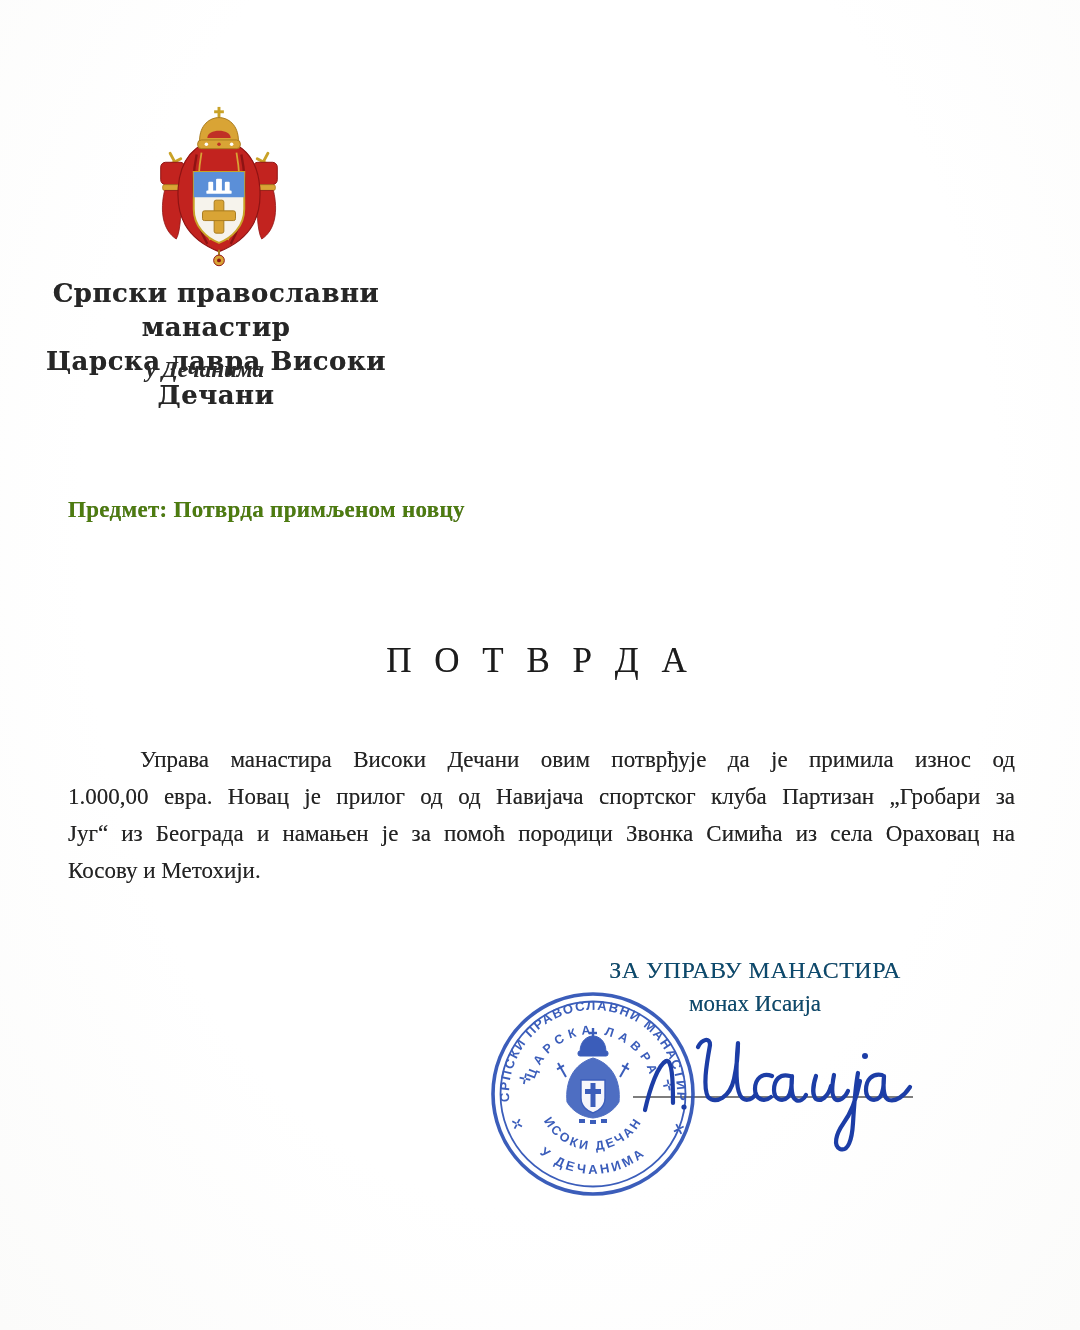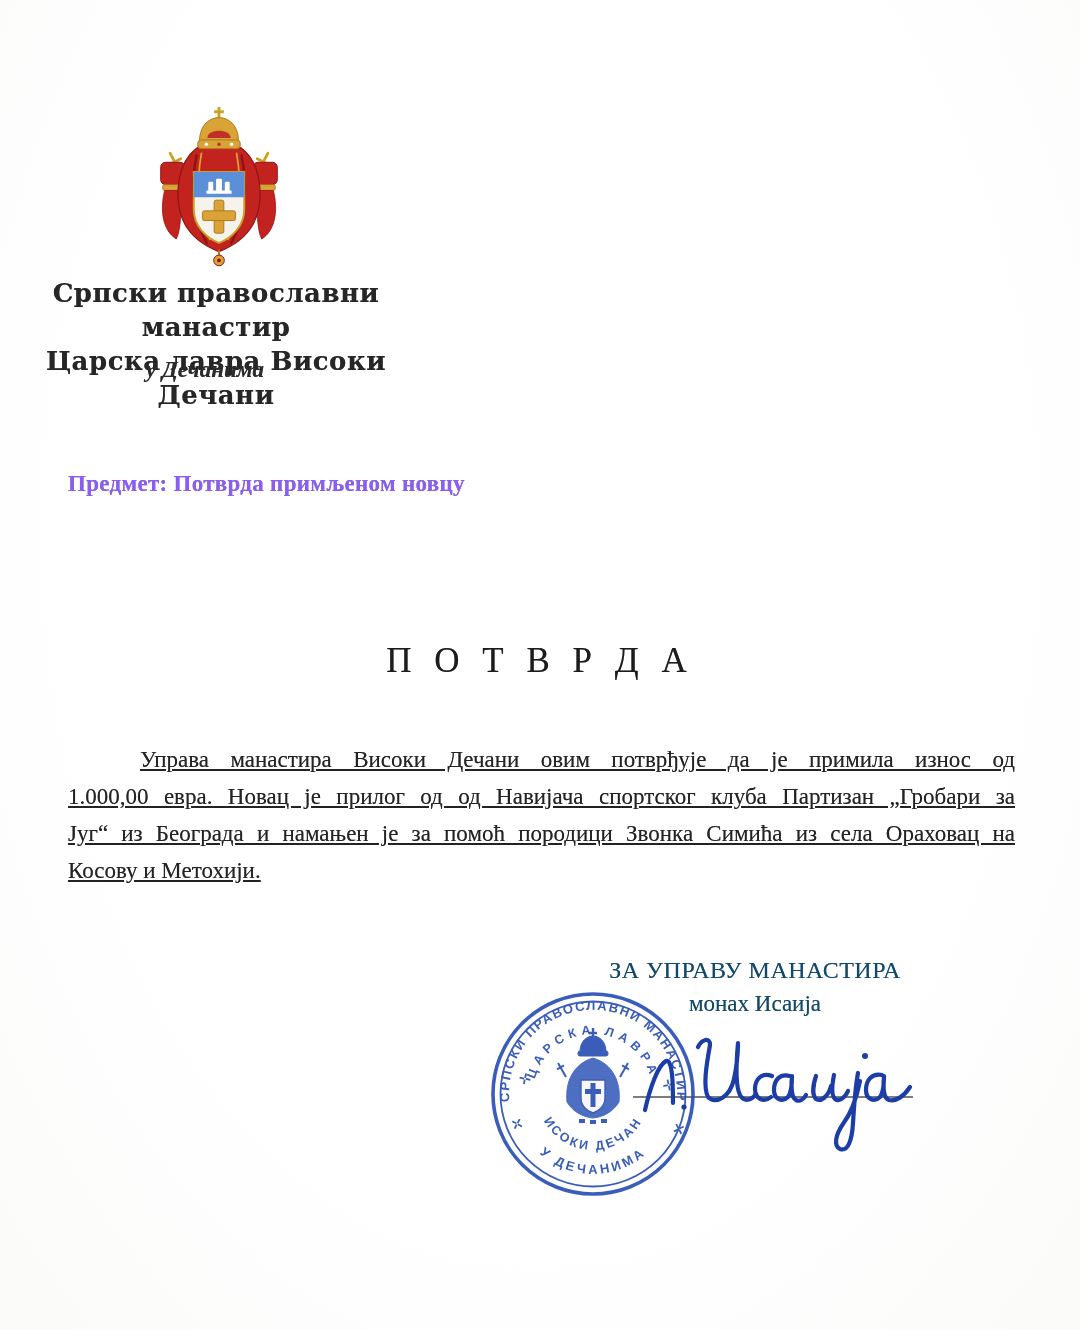--- a/index.html
+++ b/index.html
@@ -19,32 +19,32 @@
     left:35px;top:276px;width:362px;text-align:center;
     font-family:"DejaVu Serif", serif;font-weight:bold;
     font-size:26px;line-height:34px;color:#262626;letter-spacing:.5px;
   }
   .date-block{
     left:108px;top:354px;width:300px;
     font-style:italic;font-size:23px;line-height:31px;color:#2b2b2b;
   }
   .date-block .place{padding-left:38px;font-weight:bold;}
   .subject{
-    left:68px;top:471px;width:700px;
-    font-weight:bold;font-size:23px;color:#8b5cf6;letter-spacing:.3px;
+    left:68px;top:497px;width:700px;
+    font-weight:bold;font-size:23px;color:#4d7c0f;letter-spacing:.3px;
   }
   .doc-title{
     left:0;top:641px;width:1080px;text-align:center;
     font-size:35px;letter-spacing:7px;color:#1c1c1c;
   }
   .body-par{
     left:68px;top:741px;width:947px;
     font-size:23px;line-height:37px;color:#232323;
   }
-  .body-par .ln{text-align:justify;text-align-last:justify;text-decoration:underline;}
+  .body-par .ln{text-align:justify;text-align-last:justify;}
   .body-par .ln.first{text-indent:72px;}
   .body-par .ln.last{text-align:center;text-align-last:left;}
   .closing{
     left:585px;top:957px;width:340px;text-align:center;color:#0c4a6e;
   }
   .closing .l1{font-size:24px;letter-spacing:.5px;}
   .closing .l2{font-size:23px;margin-top:7px;}
   .sig-line{
     left:633px;top:1096px;width:280px;height:2px;background:#7d7d7d;z-index:1;
   }

